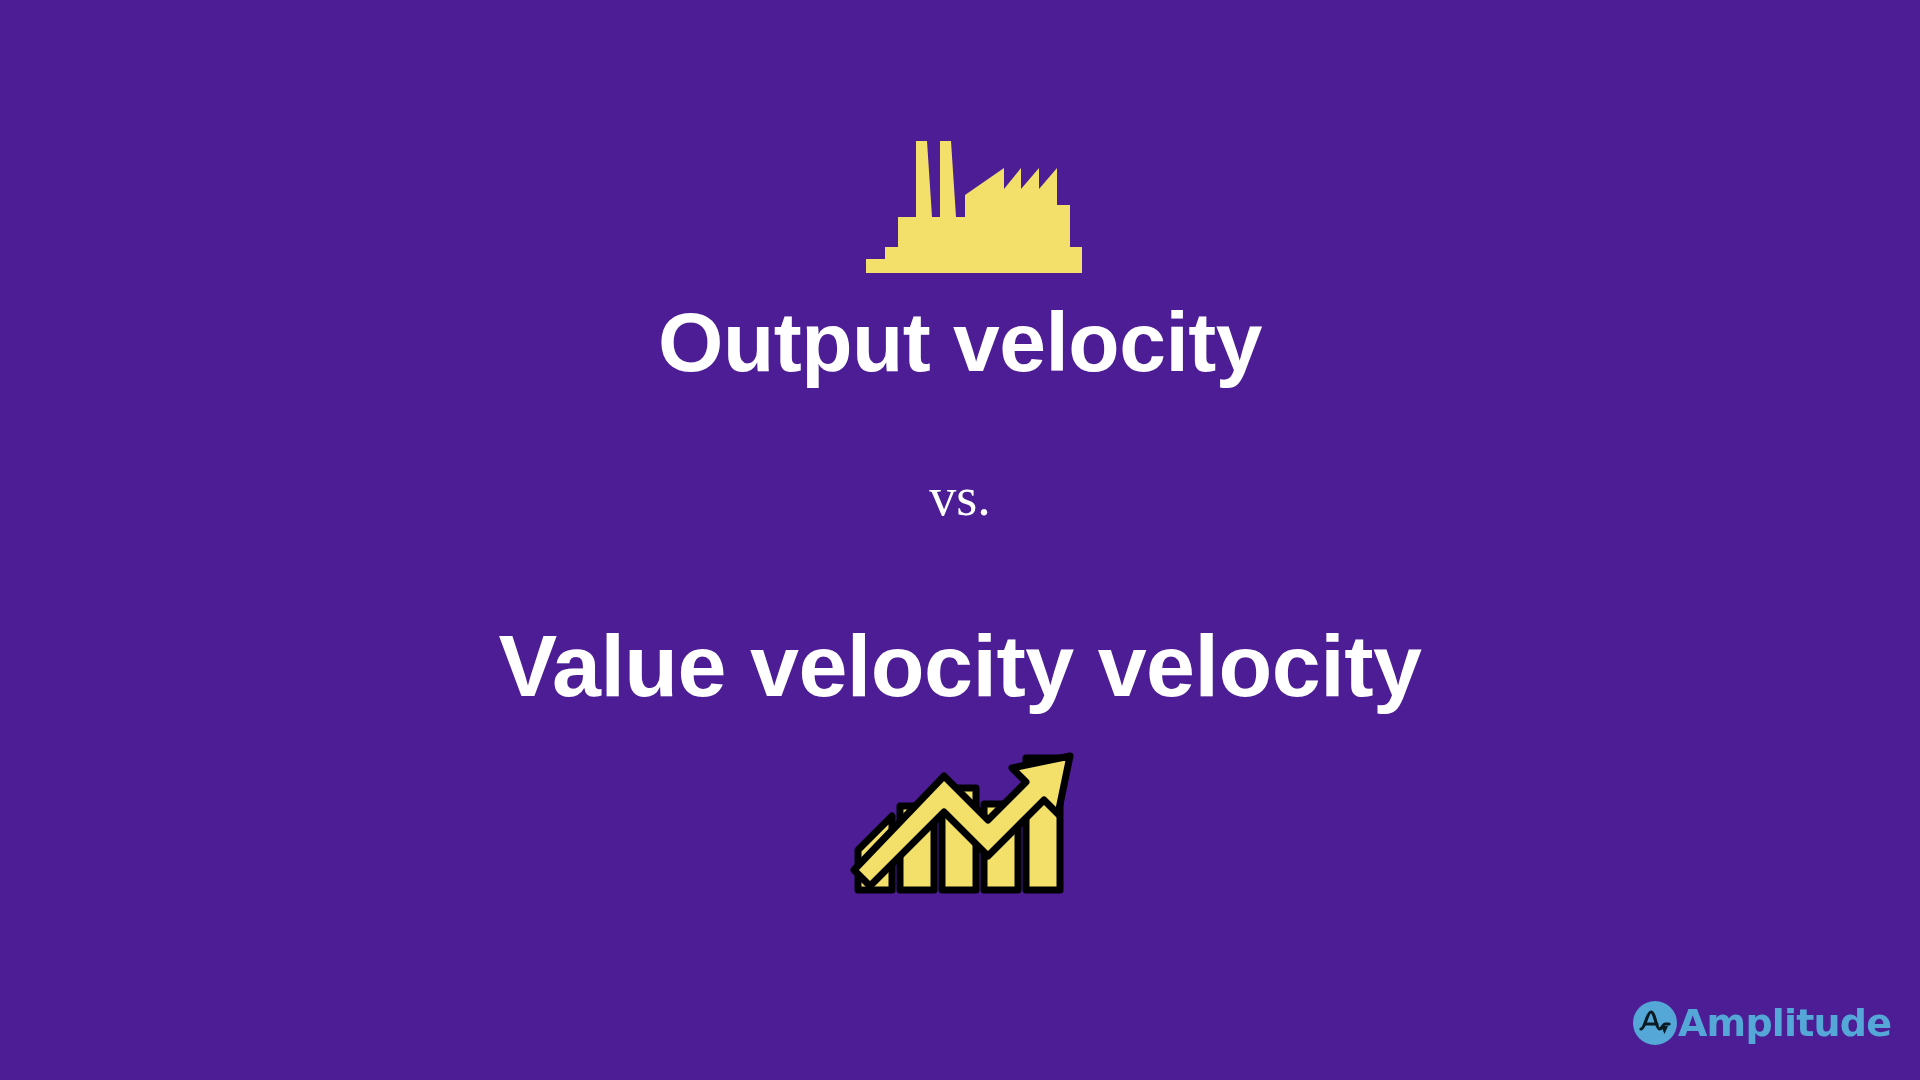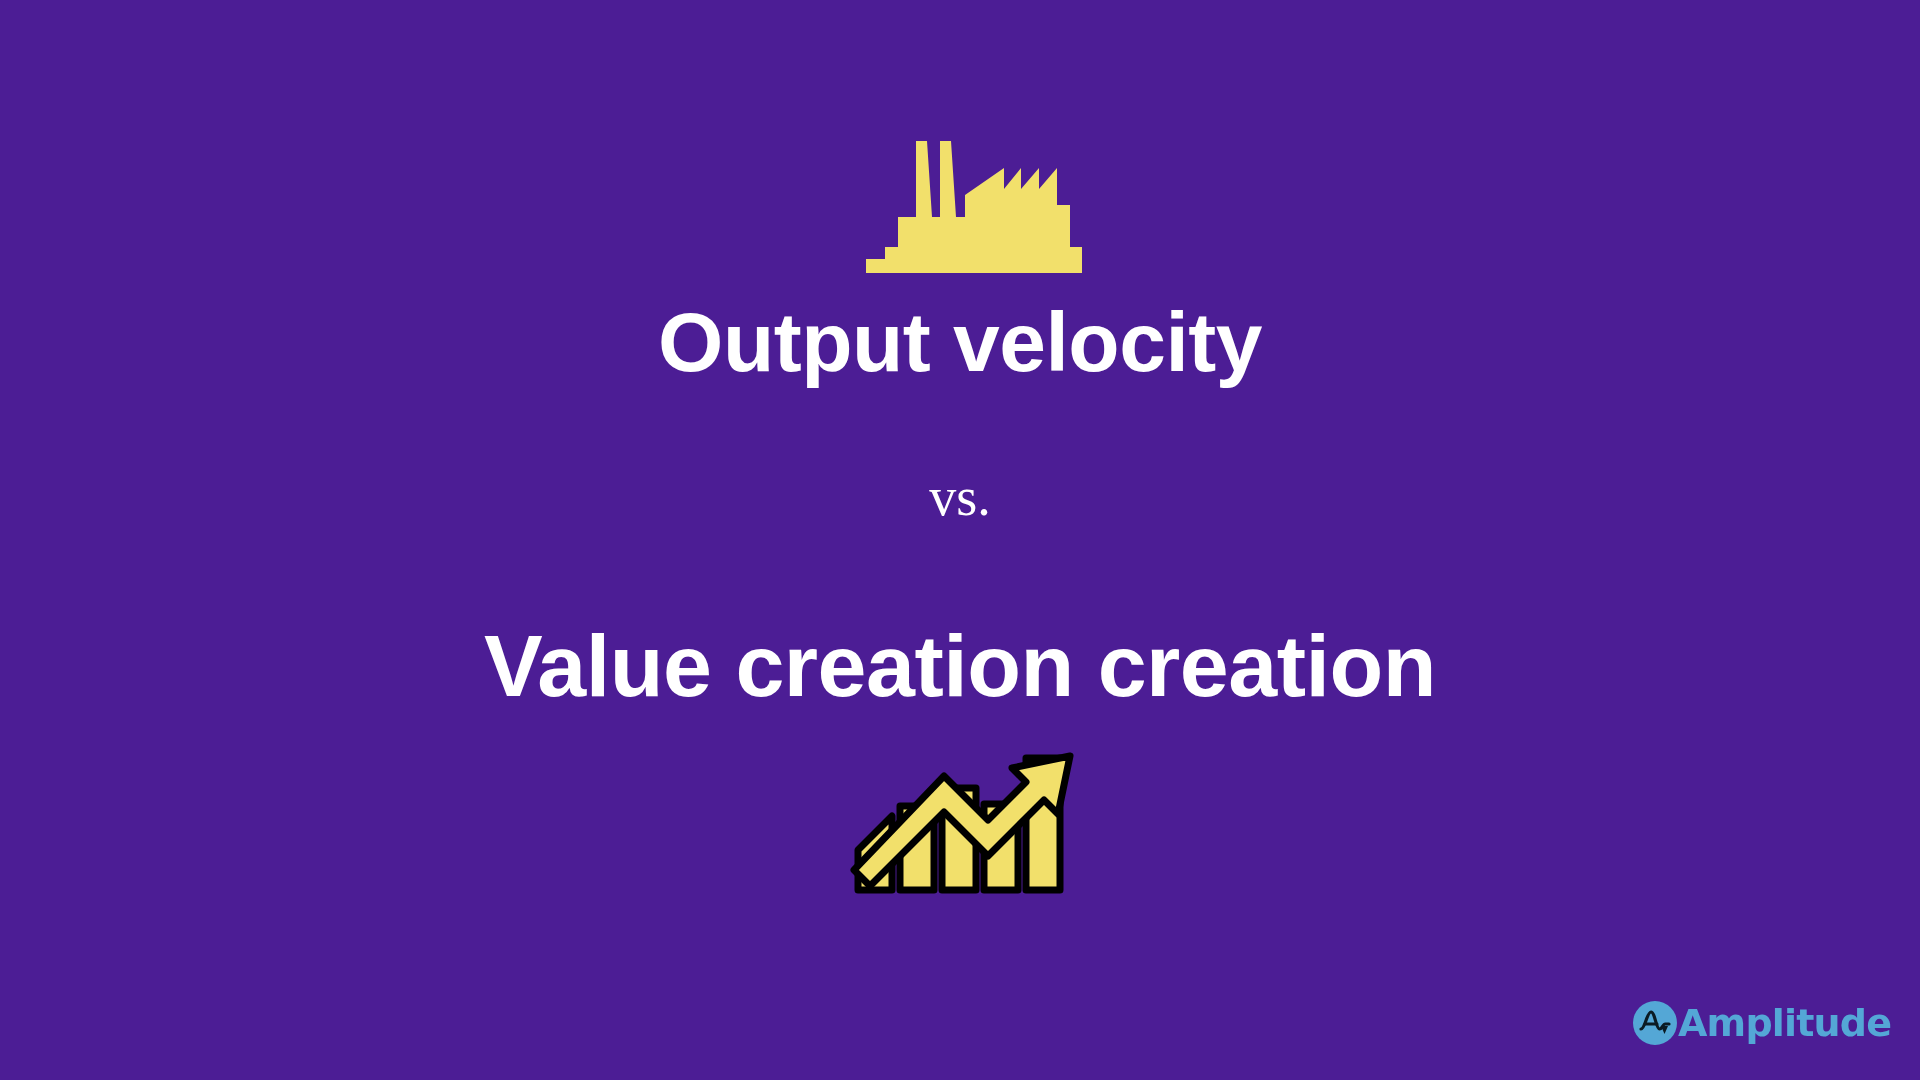--- a/index.html
+++ b/index.html
@@ -140,21 +140,21 @@
       L 224 140
       L 8 140
       L 8 126
       Z"></path>
   </svg>
 
   <div class="heading heading-output">Output velocity</div>
 
   <div class="vs-text">vs.</div>
 
-  <div class="heading heading-value">Value creation creation</div>
+  <div class="heading heading-value">Value velocity velocity</div>
 
   <svg class="growth-icon" viewBox="0 0 232 184" xmlns="http://www.w3.org/2000/svg" aria-hidden="true">
     <g stroke="#000000" stroke-width="7" stroke-linejoin="round">
 
       <path fill="#F2E06B" d="M 10 138 L 44 104 L 44 178 L 10 178 Z"></path>
 
       <path fill="#F2E06B" d="M 52 94 L 86 94 L 86 178 L 52 178 Z"></path>
 
       <path fill="#F2E06B" d="M 94 76 L 128 76 L 128 178 L 94 178 Z"></path>
 

